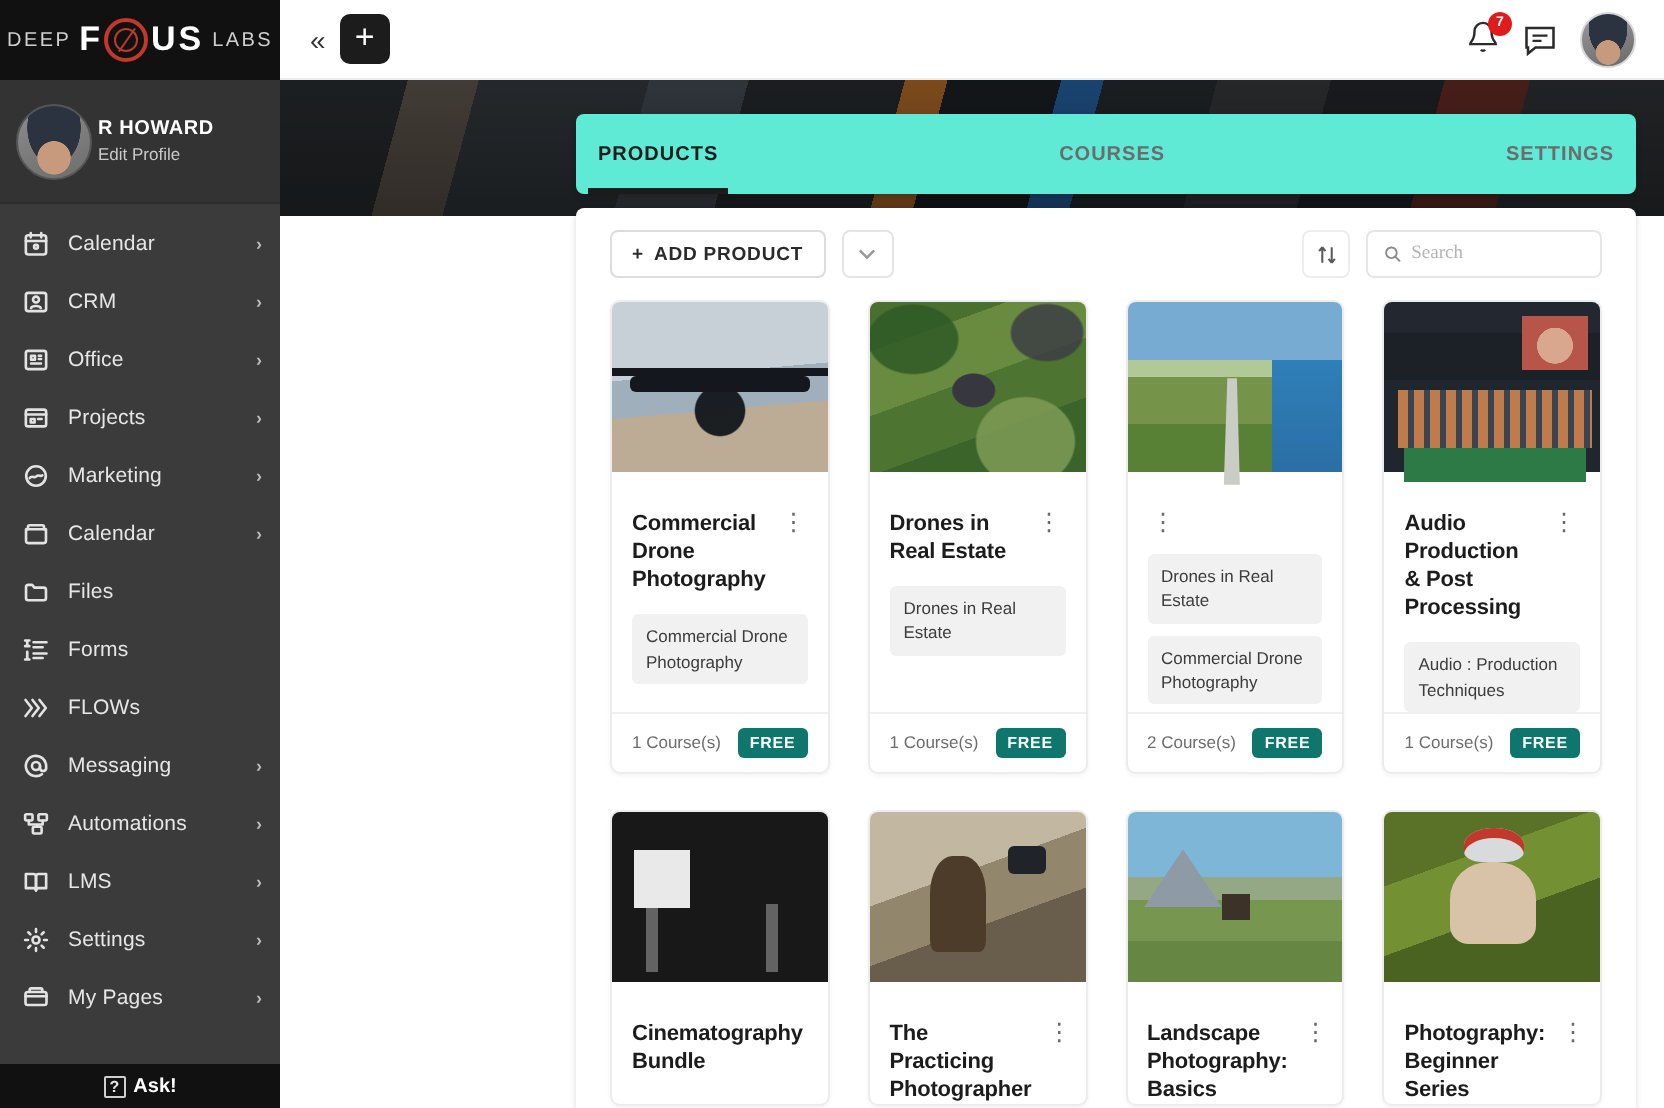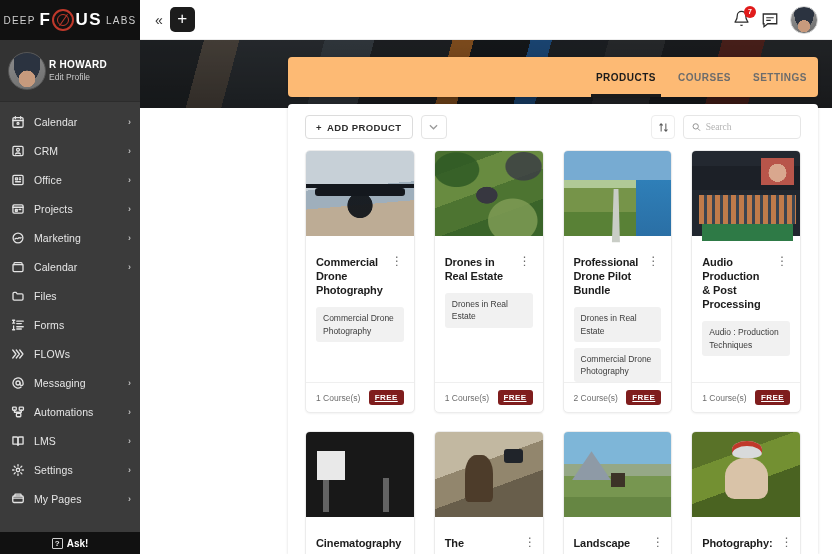--- a/index.html
+++ b/index.html
@@ -127,23 +127,23 @@
     filter: brightness(.82) saturate(.85);
     z-index: 1;
   }
   .banner::after {
     content:""; position:absolute; inset:0;
     background: linear-gradient(180deg, rgba(0,0,0,.25), rgba(0,0,0,.45));
   }
 
   .tabs-card {
     position: absolute; top: 57px; left: 148px; right: 14px; height: 40px;
-    background: #fdba74; border-radius: 4px; z-index: 5;
+    background: #5eead4; border-radius: 4px; z-index: 5;
     box-shadow: 0 1px 3px rgba(0,0,0,.18);
-    display: flex; align-items: center; justify-content: flex-end; gap: 0;
+    display: flex; align-items: center; justify-content: space-between; gap: 0;
   }
   .tab {
     font-size: 10px; font-weight: 700; letter-spacing: .5px;
     color: #6c6c6c; padding: 12px 11px 11px; cursor: pointer;
     position: relative; height: 40px; display:flex; align-items:center;
   }
   .tab.active { color: #1b1b1b; }
   .tab.active::after {
     content: ""; position: absolute; left: 6px; right: 6px; bottom: 0;
     height: 3px; background: #1b1b1b;
@@ -211,22 +211,22 @@
     background: #f1f1f1; border-radius: 3px; padding: 5px 7px;
     font-size: 8.5px; color: #3c3c3c; line-height: 1.45;
   }
   .card-foot {
     margin-top: auto; border-top: 1px solid #efefef;
     height: 30px; display: flex; align-items: center; justify-content: space-between;
     padding: 0 10px;
   }
   .course-count { font-size: 8.5px; color: #6d6d6d; }
   .free-badge {
-    background: #7f1d1d; color: #fff; font-size: 8px; font-weight: 700;
-    letter-spacing: .4px; padding: 3px 6px; border-radius: 3px; text-decoration: underline;
+    background: #0f766e; color: #fff; font-size: 8px; font-weight: 700;
+    letter-spacing: .4px; padding: 3px 6px; border-radius: 3px;
   }
   
   .ph-drone {
     background:
       radial-gradient(ellipse at 50% 64%, rgba(20,24,30,.95) 0 16%, transparent 17%),
       linear-gradient(175deg, #d4dde5 0 42%, #a9bac8 42% 62%, #c9b79f 62% 100%);
   }
   .ph-drone::after{
     content:""; position:absolute; left:8%; right:8%; top:44%; height:9%;
     background:#14181e; border-radius:3px;
@@ -571,21 +571,20 @@
               <span class="course-count">1 Course(s)</span>
               <span class="free-badge">FREE</span>
             </div>
           </div>
           <div class="card">
             <div class="card-img ph-road">
               <div class="inner-dark"></div>
             </div>
             <div class="card-body">
               <div class="card-head">
-                <div class="card-title">Professional Drone Pilot Bundle</div>
                 <div class="kebab">⋮</div>
               </div>
               <div class="tags">
                 <div class="tag">Drones in Real Estate</div>
                 <div class="tag">Commercial Drone Photography</div>
               </div>
             </div>
             <div class="card-foot">
               <span class="course-count">2 Course(s)</span>
               <span class="free-badge">FREE</span>

